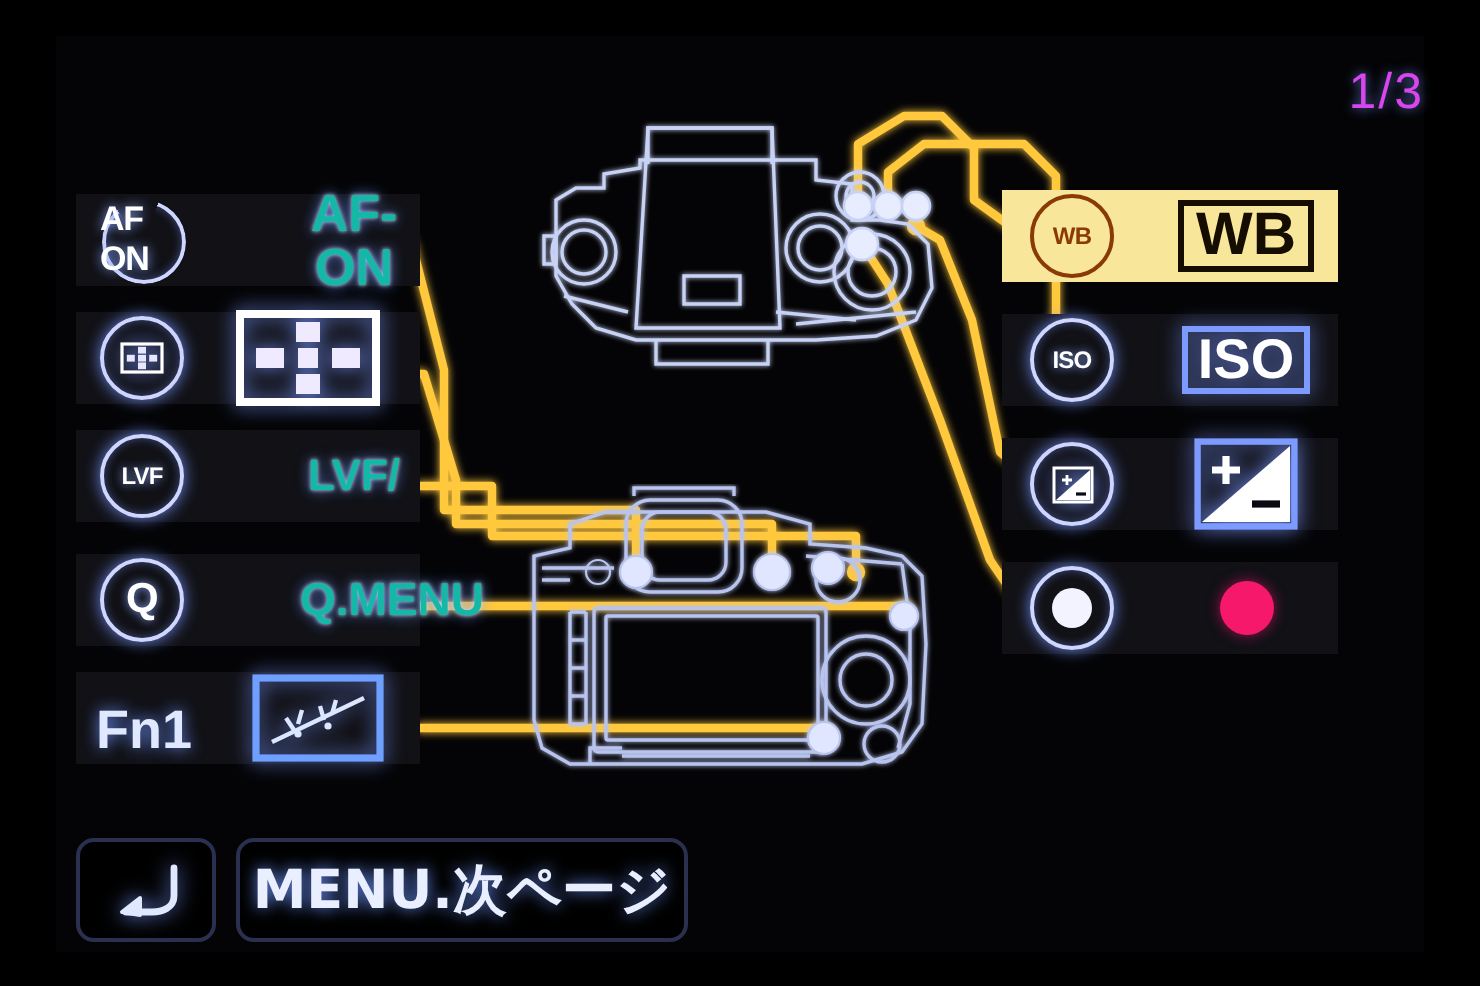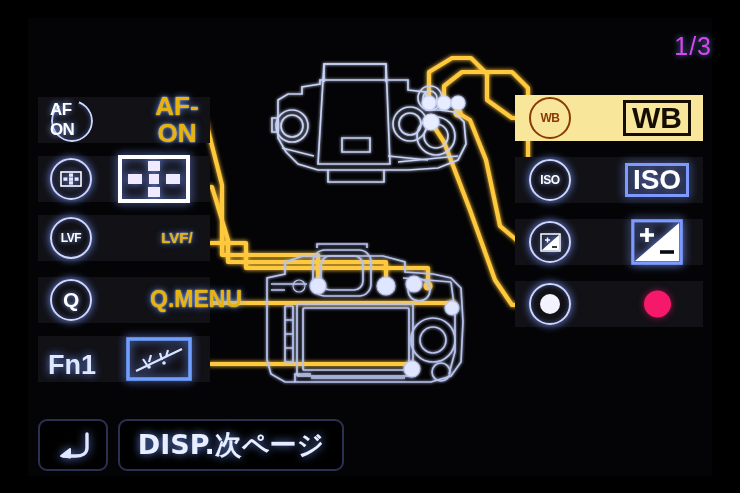--- a/index.html
+++ b/index.html
@@ -26,36 +26,36 @@
     text-shadow:0 0 6px rgba(120,150,255,.75);
   }
 
   
   .row{
     position:absolute;
     background:#111116;
     display:flex;align-items:center;
   }
   .row.left{left:38px;width:172px;height:46px;}
-  .row.right{left:515px;width:188px;height:46px;}
+  .row.right{left:501px;width:168px;height:46px;}
   .row.hl{background:#f8e79a;}
 
   .btn-ico{
     position:absolute;left:12px;top:50%;transform:translateY(-50%);
     width:42px;height:42px;display:flex;align-items:center;justify-content:center;
   }
   .fn-lab{
     position:absolute;left:68px;right:6px;top:50%;transform:translateY(-50%);
-    text-align:center;color:#eab308;font-weight:bold;line-height:1.02;
+    text-align:center;color:#14b8a6;font-weight:bold;line-height:1.02;
     text-shadow:0 0 7px rgba(110,150,255,.85),0 0 2px rgba(255,255,255,.9);
     margin-left:44px;
   }
   .fn-lab.s1{font-size:26px;}
   .fn-lab.s2{font-size:23px;}
-  .fn-lab.two{font-size:15px;}
+  .fn-lab.two{font-size:22px;}
   .glyphbox{
     position:absolute;left:64px;right:4px;top:50%;transform:translateY(-50%);
     display:flex;align-items:center;justify-content:center;
   }
   .right .glyphbox{left:auto;right:14px;width:64px;}
   .right .btn-ico{left:14px;}
 
   
   .circ{
     width:38px;height:38px;border-radius:50%;
@@ -376,15 +376,15 @@
     </div>
   </div>
 
   <div class="pill" id="back-pill">
     <svg width="40" height="30" viewBox="0 0 40 30" class="gl">
       <path d="M34,4 L34,18 C34,24 28,26 23,26 L10,26" fill="none" stroke="#dfe8ff" stroke-width="3.4" stroke-linecap="round"></path>
       <path d="M17,19 L8,26 L17,27.5 Z" fill="#dfe8ff" stroke="#dfe8ff" stroke-width="2" stroke-linejoin="round"></path>
     </svg>
   </div>
   <div class="pill" id="disp-pill">
-    <span class="txt">DISP.次ページ</span>
+    <span class="txt">MENU.次ページ</span>
   </div>
 </div>
 
 </body></html>

